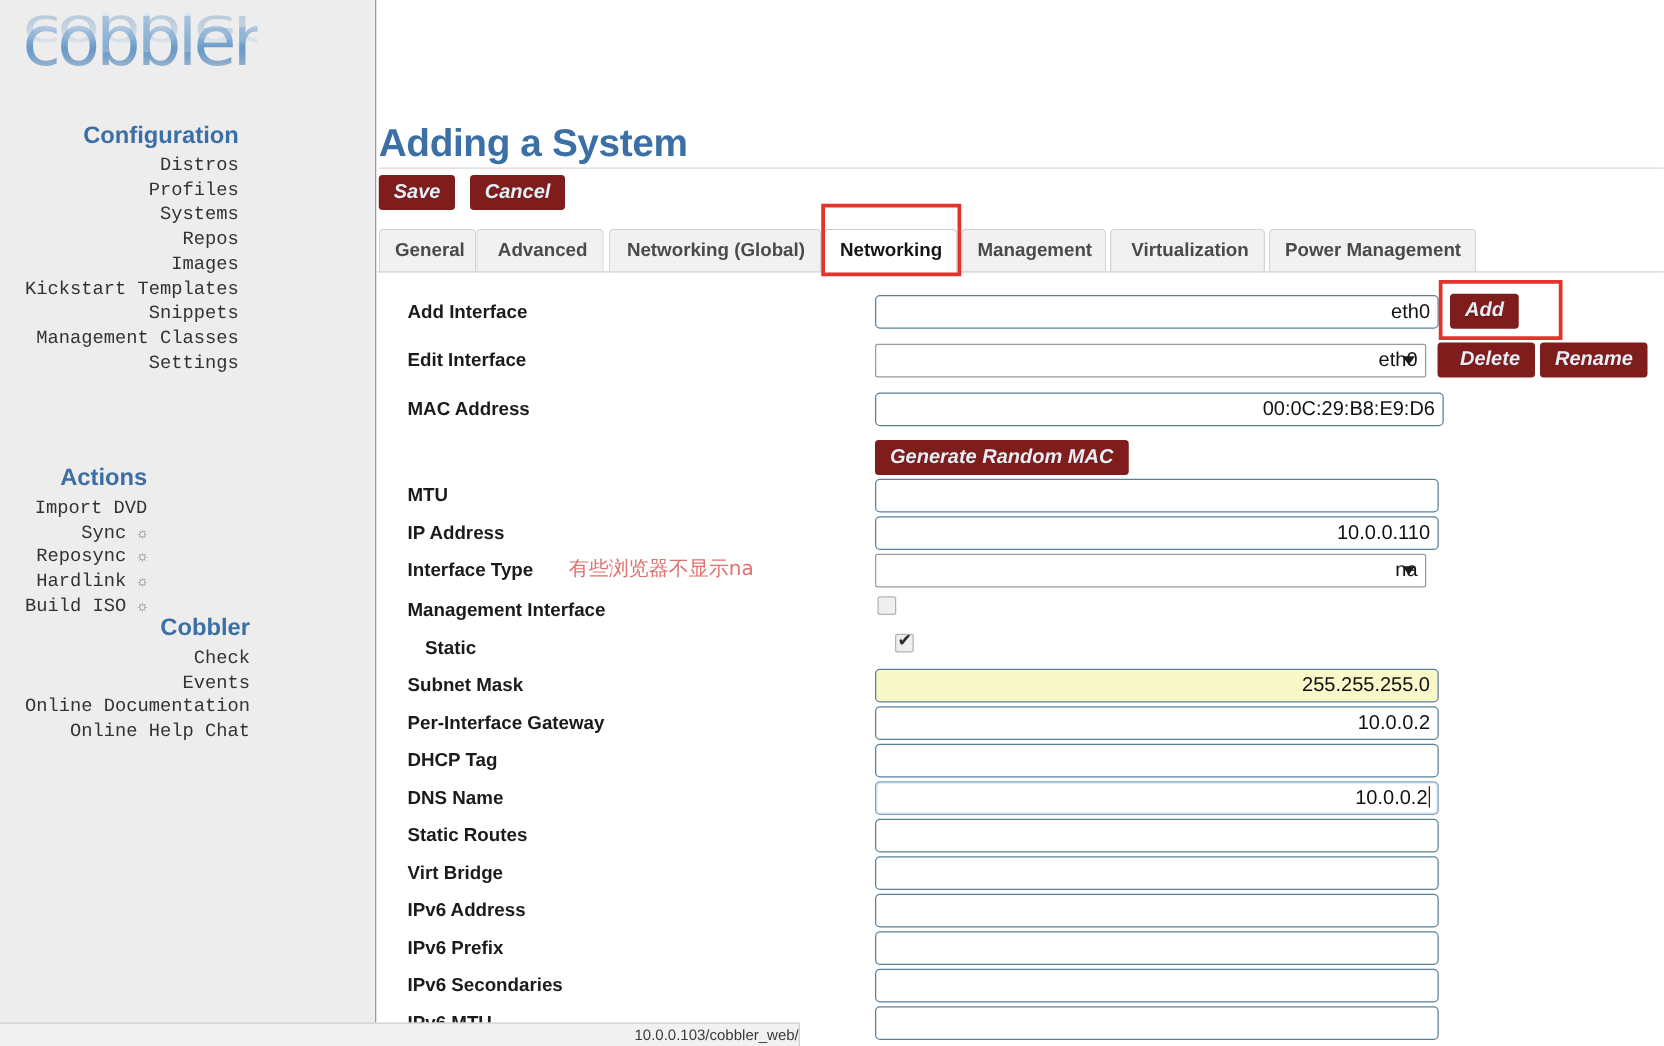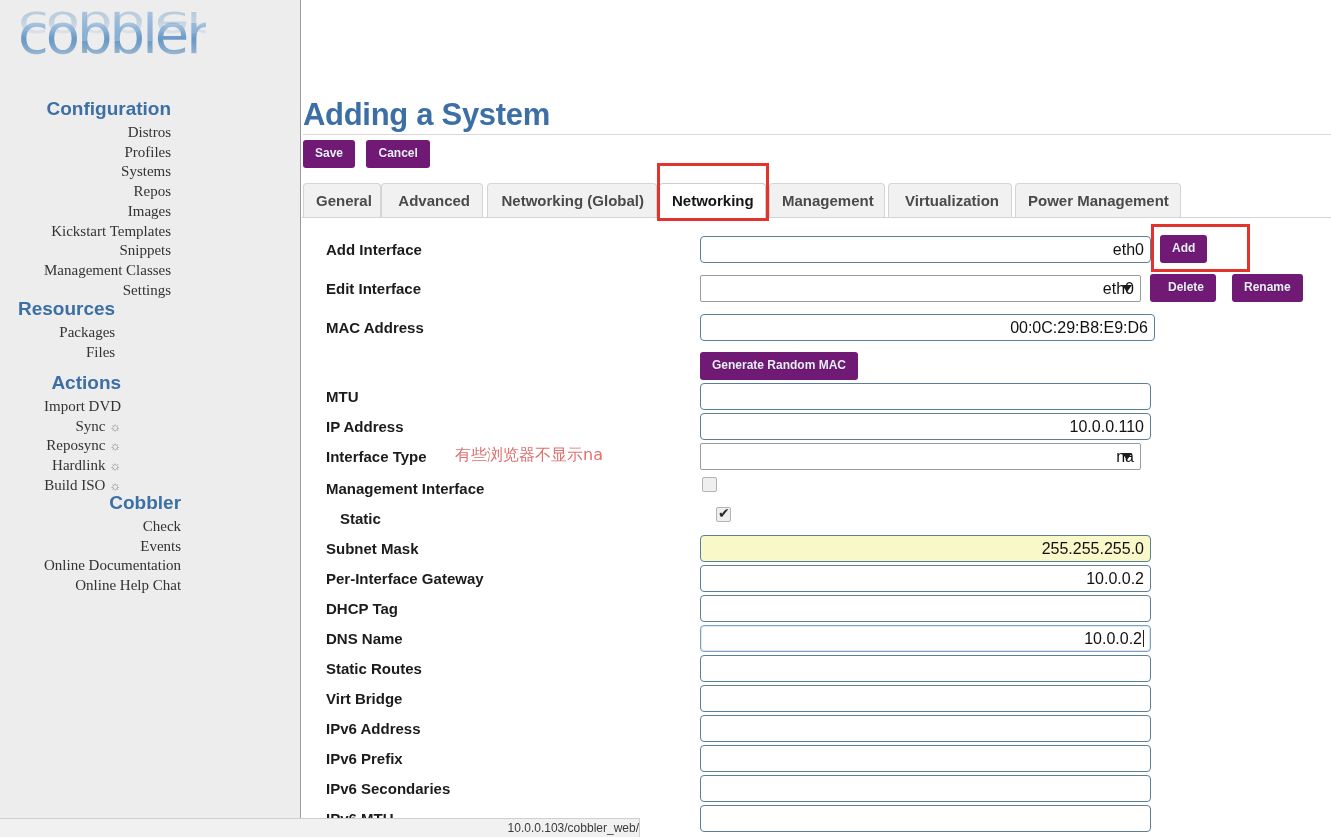--- a/index.html
+++ b/index.html
@@ -56,24 +56,24 @@
     color: #3c6fa5;
     font-size: 19px;
     font-weight: bold;
     padding: 0 0 3px 18px;
     font-family: "Liberation Sans", sans-serif;
   }
   .nav-item {
     color: #333333;
     font-size: 15px;
     line-height: 19.7px;
-    padding-left: 44px;
+    padding-left: 20px;
     white-space: nowrap;
     cursor: pointer;
-    font-family: Liberation Serif, serif;
+    font-family: Liberation Mono, monospace;
   }
   .gear { color: #8c8c8c; font-size: 13px; }
 
   #nav-config { position: absolute; left: 0; top: 98px; }
   #nav-res    { position: absolute; left: 0; top: 298px; }
   #nav-act    { position: absolute; left: 0; top: 372px; }
   #nav-cob    { position: absolute; left: 0; top: 492px; }
 
   
   #statusbar {
@@ -101,31 +101,32 @@
     font-family: "Liberation Sans", sans-serif;
   }
 
   #title-rule {
     position: absolute; left: 1px; top: 134px; width: 1028px;
     border-top: 1px solid #d9d9d9;
   }
 
   .btn {
     display: inline-block;
-    background: #701a75;
+    background: #7f1d1d;
     color: #e8eef5;
     border: none;
     border-radius: 3px;
-    font-size: 12px;
+    font-size: 16px;
     font-weight: bold;
     padding: 5px 12px 6px;
     cursor: pointer;
     font-family: "Liberation Sans", sans-serif;
     line-height: 17px;
     text-shadow: 0 1px 0 rgba(0,0,0,0.18);
+    font-style: italic;
   }
 
   #btnrow { position: absolute; left: 1px; top: 140px; }
   #btnrow .btn + .btn { margin-left: 7px; }
 
   
   #tabs {
     position: absolute; left: 0px; top: 183px;
     height: 35px;
     width: 1029px;
@@ -273,25 +274,20 @@
       <div class="nav-item">Profiles</div>
       <div class="nav-item">Systems</div>
       <div class="nav-item">Repos</div>
       <div class="nav-item">Images</div>
       <div class="nav-item">Kickstart Templates</div>
       <div class="nav-item">Snippets</div>
       <div class="nav-item">Management Classes</div>
       <div class="nav-item">Settings</div>
     </div>
 
-    <div class="nav-group" id="nav-res">
-      <div class="nav-head">Resources</div>
-      <div class="nav-item">Packages</div>
-      <div class="nav-item">Files</div>
-    </div>
 
     <div class="nav-group" id="nav-act">
       <div class="nav-head">Actions</div>
       <div class="nav-item"><span>Import DVD</span></div>
       <div class="nav-item"><span>Sync</span> <span class="gear">☼</span></div>
       <div class="nav-item"><span>Reposync</span> <span class="gear">☼</span></div>
       <div class="nav-item"><span>Hardlink</span> <span class="gear">☼</span></div>
       <div class="nav-item"><span>Build ISO</span> <span class="gear">☼</span></div>
     </div>
 

